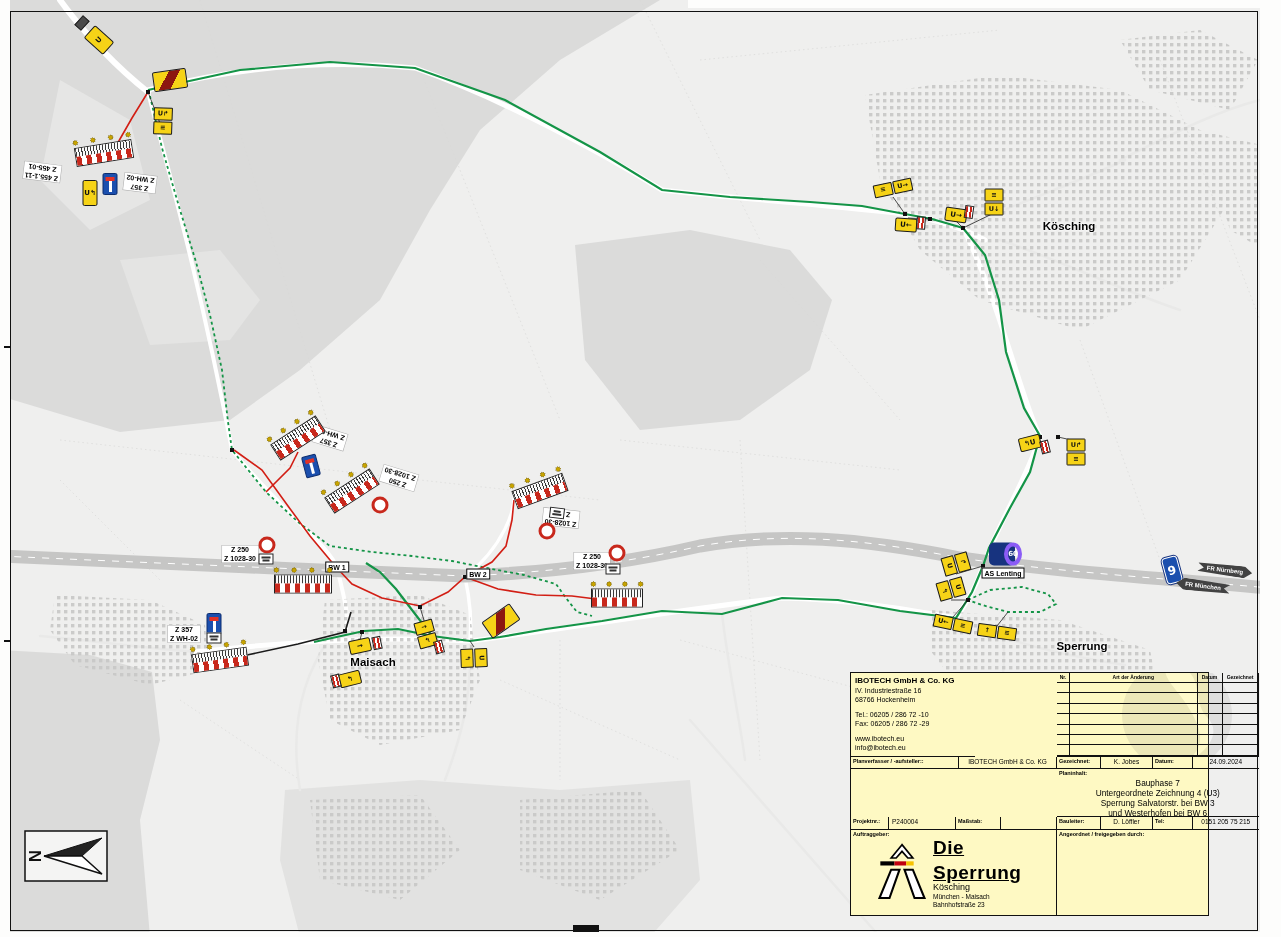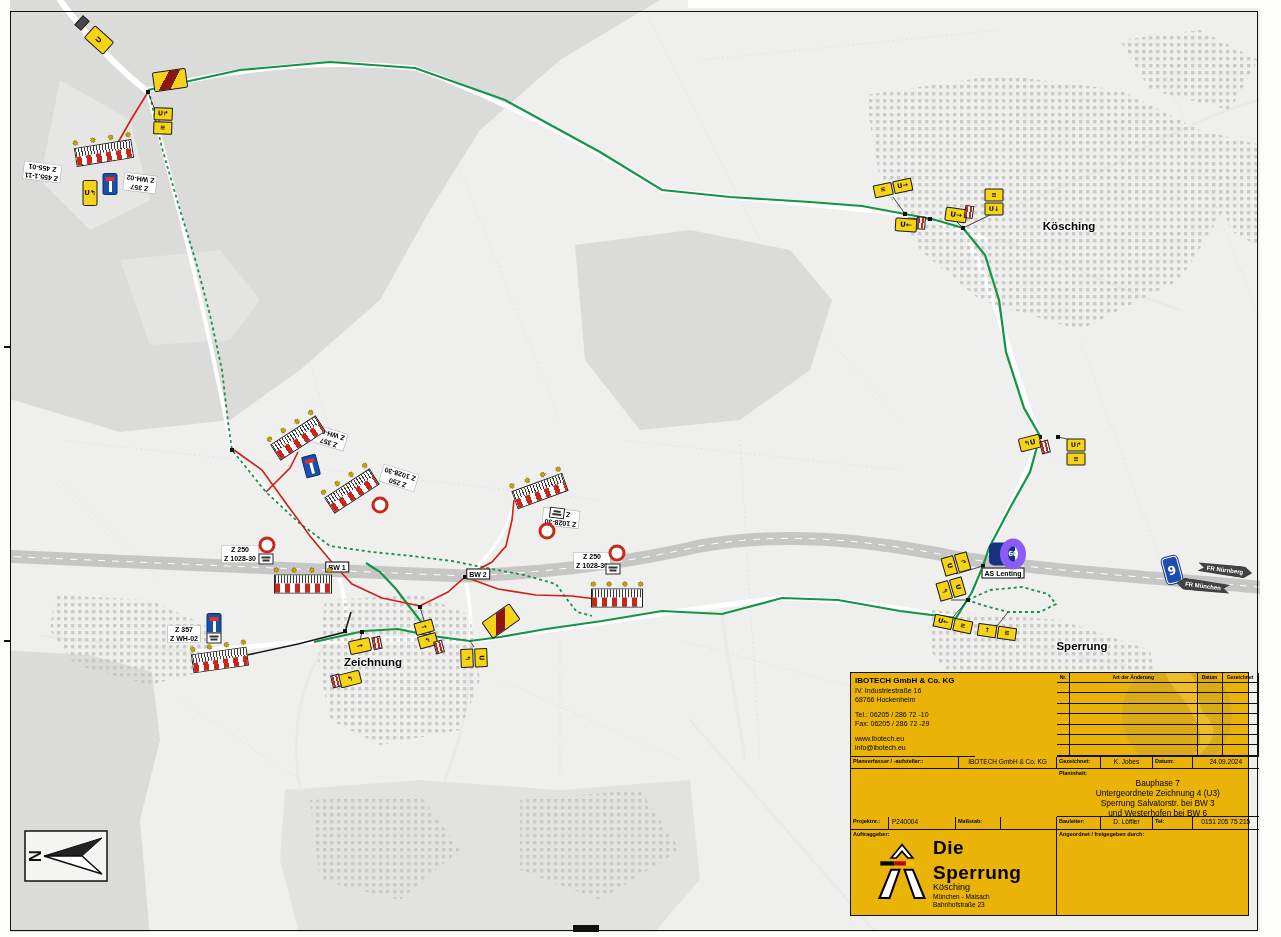--- a/index.html
+++ b/index.html
@@ -28,55 +28,55 @@
   .s-z357{width:15px;height:22px;background:#1b4fae;border:1px solid #0d2d6e;border-radius:2px;position:absolute;}
   .s-z357 .pole{position:absolute;left:50%;bottom:2px;width:3px;height:11px;background:#fff;transform:translateX(-50%);}
   .s-z357 .cap{position:absolute;top:3px;left:2px;right:2px;height:3.5px;background:#e23327;}
   .s-plate{width:15px;height:11px;background:#fff;border:1px solid #222;flex-direction:column;}
   .s-plate::before{content:"";width:9px;height:1.5px;background:#333;margin-bottom:1.5px;}
   .s-plate::after{content:"";width:7px;height:1.5px;background:#333;}
   .s-plate-striped{width:9px;height:13px;border:1px solid #222;
             background:repeating-linear-gradient(90deg,#c8281c 0 2px,#fff 2px 4px);}
   .s-plate-dark{width:13px;height:9px;background:#4a4a4a;border:1px solid #222;}
   .s-badge60{width:26px;height:23px;background:#17337f;border-radius:5px;}
-  .s-badge60 span{width:15px;height:15px;border:8px solid #8b5cf6;border-radius:50%;display:flex;
+  .s-badge60 span{width:15px;height:15px;border:4px solid #8b5cf6;border-radius:50%;display:flex;
             align-items:center;justify-content:center;font:bold 7px/1 "DejaVu Sans",sans-serif;color:#fff;margin-left:22px;}
   .s-badgeA{width:16px;height:27px;background:#1b4fae;border:1.5px solid #fff;box-shadow:0 0 0 1px #17337f;
             border-radius:4px;color:#fff;font:bold 12px/1 "DejaVu Sans",sans-serif;}
   .s-dirarrow{height:12px;background:#424242;color:#fff;font:bold 6px/1 "Liberation Sans",sans-serif;
             padding:0 9px;white-space:nowrap;}
   .dir-right{clip-path:polygon(0% 15%,calc(100% - 8px) 0%,100% 50%,calc(100% - 8px) 100%,0% 85%,6px 50%);}
   .dir-left{clip-path:polygon(8px 0%,100% 15%,calc(100% - 6px) 50%,100% 85%,8px 100%,0% 50%);}
   
   .map-label{position:absolute;z-index:28;transform-origin:center;white-space:nowrap;text-align:center;}
   .lbl-z{background:#fff;box-shadow:0 0 0 .5px #aaa;padding:0 2px;font:bold 7px/8.5px "Liberation Sans",sans-serif;}
   .lbl-box{background:#fff;border:1px solid #000;padding:0 2px;font:bold 7px/9px "Liberation Sans",sans-serif;}
   .lbl-town{background:transparent;font:bold 11.5px/12px "Liberation Sans",sans-serif;
             text-shadow:0 0 2px #fff,0 0 2px #fff,0 0 3px #fff;}
   
   .strip{position:absolute;background:#fdfdfc;z-index:40;}
   #frame{position:absolute;left:10px;top:11px;width:1248px;height:920px;border:1.5px solid #111;
          box-sizing:border-box;z-index:45;pointer-events:none;}
   #north{position:absolute;left:24px;top:830px;z-index:50;}
   .tickmark{position:absolute;background:#111;z-index:46;}
   
-  #tblock{position:absolute;left:850px;top:672px;width:399px;height:244px;background:#eab308;
+  #tblock{position:absolute;left:850px;top:672px;width:359px;height:244px;background:#fef9c3;
           border:1.5px solid #111;box-sizing:border-box;z-index:60;font-size:7px;}
   #tblock .cell{position:absolute;box-sizing:border-box;border-right:1px solid #111;border-bottom:1px solid #111;overflow:hidden;}
   #tblock .tiny{font:bold 5.5px/7px "Liberation Sans",sans-serif;padding:1px 2px;}
   #tblock .val{font:6.5px/9px "Liberation Sans",sans-serif;}
   .addr{font:7px/9.5px "Liberation Sans",sans-serif;padding:3px 4px;}
   .addr .co{font-weight:bold;font-size:8px;}
   .ibo-word{font:bold 16px/16px "Liberation Sans",sans-serif;letter-spacing:1.5px;transform:scaleY(1.15);}
   .clg-h{font:bold 5px/9px "Liberation Sans",sans-serif;text-align:center;border-right:1px solid #111;
          border-bottom:1px solid #111;box-sizing:border-box;}
   .clg-c{border-right:1px solid #111;border-bottom:1px solid #111;box-sizing:border-box;}
   .projline{font:bold 9.5px/13px "Liberation Sans",sans-serif;text-align:center;}
   .inhline{font:8.3px/10px "Liberation Sans",sans-serif;text-align:center;}
-  .ab-big{font:bold 19px/19px "Liberation Sans",sans-serif;letter-spacing:.5px;}
+  .ab-big{font:bold 19px/19px "Liberation Sans",sans-serif;letter-spacing:.5px;text-decoration:underline;}
   .ab-mid{font:9px/11px "Liberation Sans",sans-serif;}
   .ab-sm{font:6.5px/8px "Liberation Sans",sans-serif;}
 </style>
 </head>
 <body>
 
 <div id="plan">
 
   <svg id="map-svg" width="1281" height="937" viewBox="0 0 1281 937">
     <defs>
@@ -390,21 +390,21 @@
         <div>BW 1</div>
       </div>
       <div class="map-label lbl-box" style="left: 478px; top: 574px; transform: translate(-50%, -50%) rotate(0deg);">
         <div>BW 2</div>
       </div>
       <div class="map-label lbl-box" style="left: 1003px; top: 573px; transform: translate(-50%, -50%) rotate(0deg);">
         <div>AS Lenting</div>
       </div>
       <div class="map-label lbl-town" style="left: 1069px; top: 226px; transform: translate(-50%, -50%);">Kösching</div>
       <div class="map-label lbl-town" style="left: 1082px; top: 646px; transform: translate(-50%, -50%);">Sperrung</div>
-      <div class="map-label lbl-town" style="left: 373px; top: 662px; transform: translate(-50%, -50%);">Zeichnung</div>
+      <div class="map-label lbl-town" style="left: 373px; top: 662px; transform: translate(-50%, -50%);">Maisach</div>
     </div>
 
   <div class="strip" style="left:0;top:0;width:10px;height:937px;"></div>
   <div class="strip" style="left:688px;top:0;width:593px;height:8px;"></div>
   <div class="strip" style="left:1260px;top:0;width:21px;height:937px;"></div>
   <div class="strip" style="left:0;top:932px;width:1281px;height:5px;"></div>
   <div id="frame"></div>
   <div class="tickmark" style="left:573px;top:925px;width:26px;height:7px;"></div>
   <div class="tickmark" style="left:4px;top:346px;width:6px;height:2px;"></div>
   <div class="tickmark" style="left:4px;top:640px;width:6px;height:2px;"></div>

